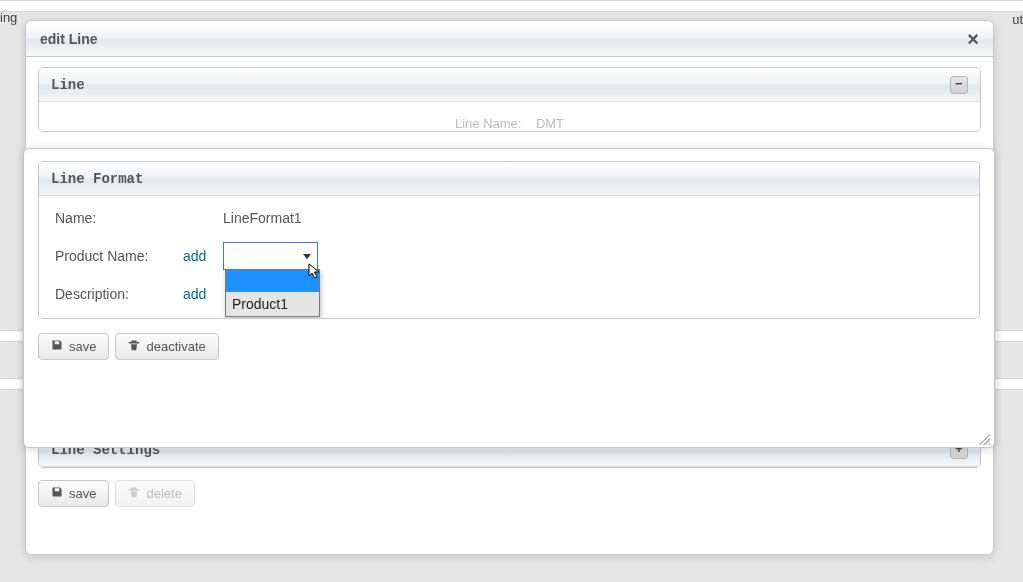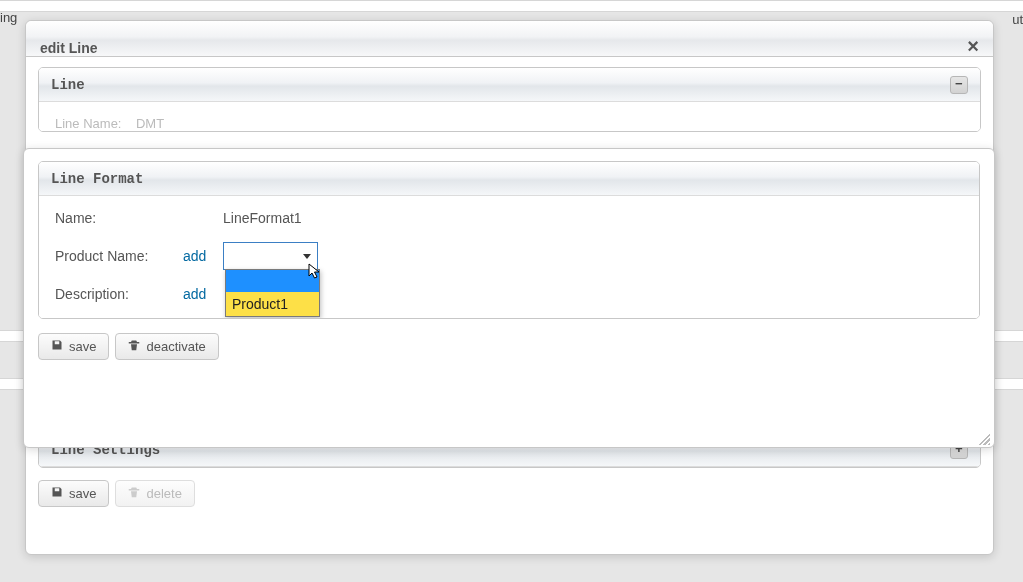--- a/index.html
+++ b/index.html
@@ -36,21 +36,21 @@
     position: absolute;
     background: #fff;
     border: 1px solid #c7c7c7;
     border-radius: 6px;
     box-shadow: 0 2px 10px rgba(0,0,0,0.15);
   }
   .dialog-header {
     height: 36px;
     padding: 0 14px;
     display: flex;
-    align-items: flex-end;
+    align-items: center;
     justify-content: space-between;
     border-bottom: 1px solid #c7c7c7;
     border-top-left-radius: 6px;
     border-top-right-radius: 6px;
     background: linear-gradient(to bottom,
       #ffffff 0%,
       #f2f3f5 45%,
       #e6e8eb 55%,
       #f7f8f9 100%);
   }
@@ -102,21 +102,21 @@
     justify-content: center;
     font-size: 13px;
     color: #444;
     font-weight: bold;
   }
   .panel-body {
     padding: 14px 16px 16px 16px;
     background: #fff;
     color: #555;
   }
-  .dimmed { color: #bbb; }
+  .dimmed { color: #bbb; text-align: center; }
 
   
   #dlg-edit-line {
     left: 25px;
     top: 20px;
     width: 969px;
     height: 535px;
   }
   #dlg-edit-line .panel-body.line-body {
     padding: 14px 16px 0 16px;
@@ -195,21 +195,21 @@
     border-left: 4px solid transparent;
     border-right: 4px solid transparent;
     border-top: 5px solid #333;
   }
   .dropdown {
     position: absolute;
     left: 2px;
     top: 27px;
     width: 95px;
     border: 1px solid #7a7a7a;
-    background: #fde047;
+    background: #e5e5e5;
     box-shadow: 1px 2px 5px rgba(0,0,0,0.25);
     z-index: 50;
   }
   .dropdown .opt {
     padding: 4px 6px;
     font-size: 14px;
     color: #222;
     cursor: pointer;
   }
   .dropdown .opt.highlight {

